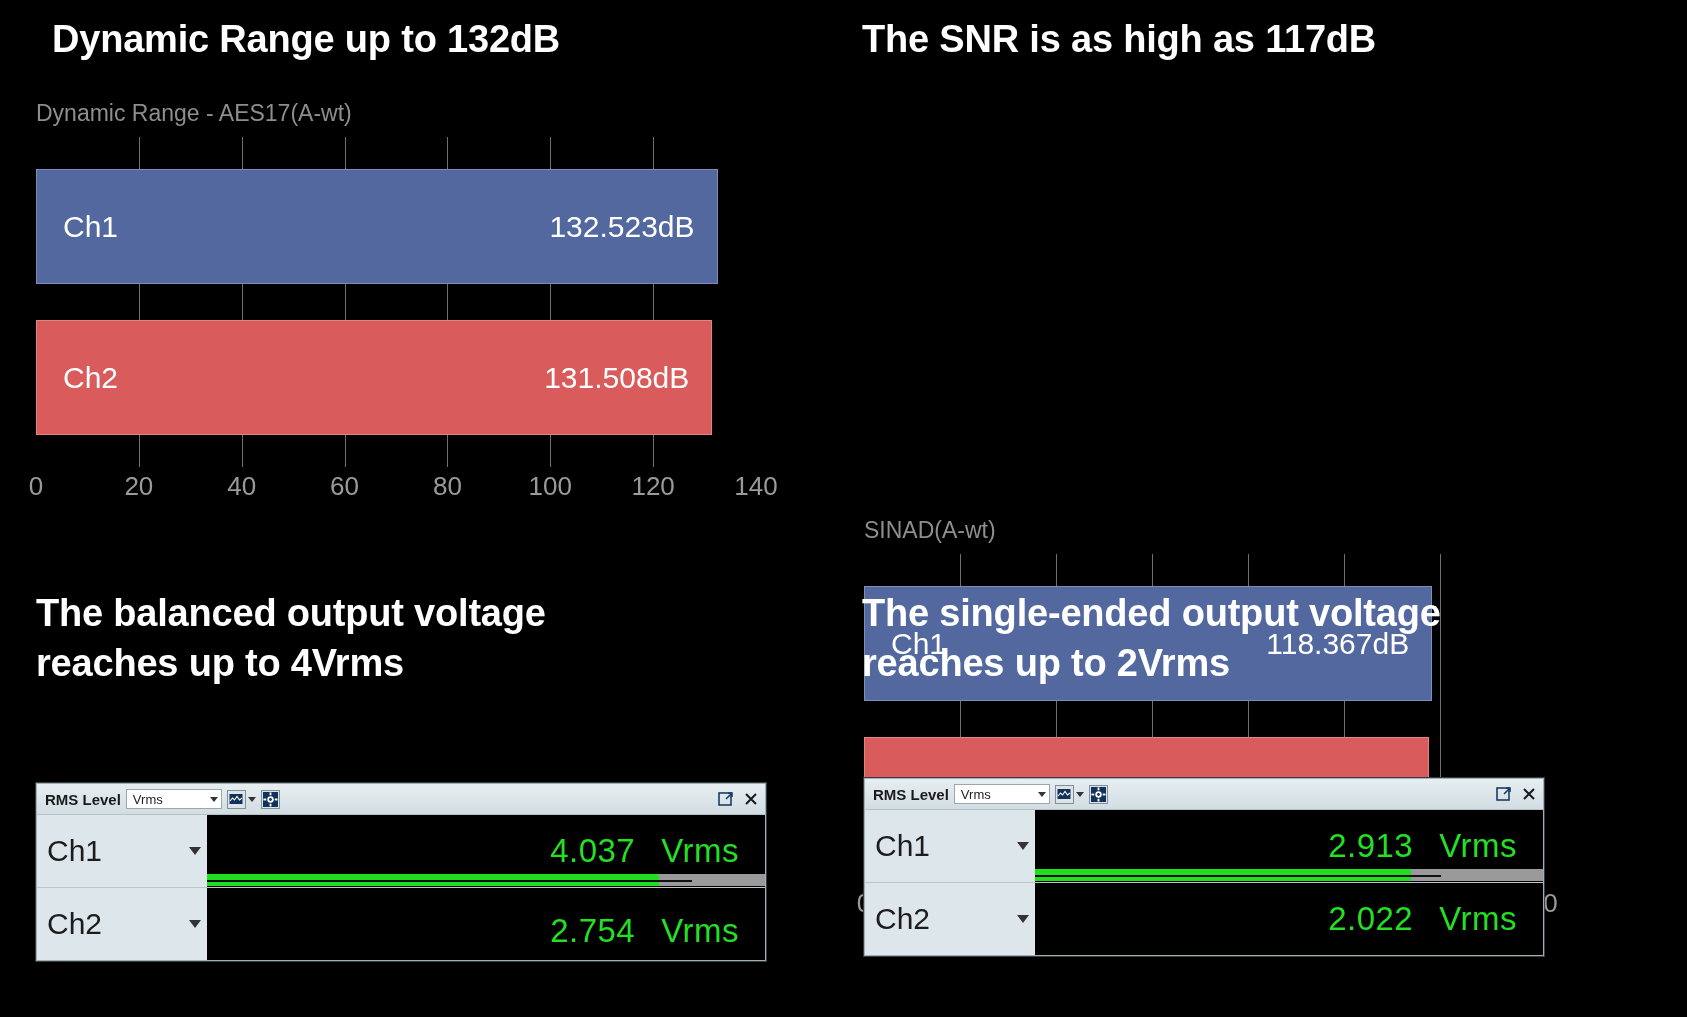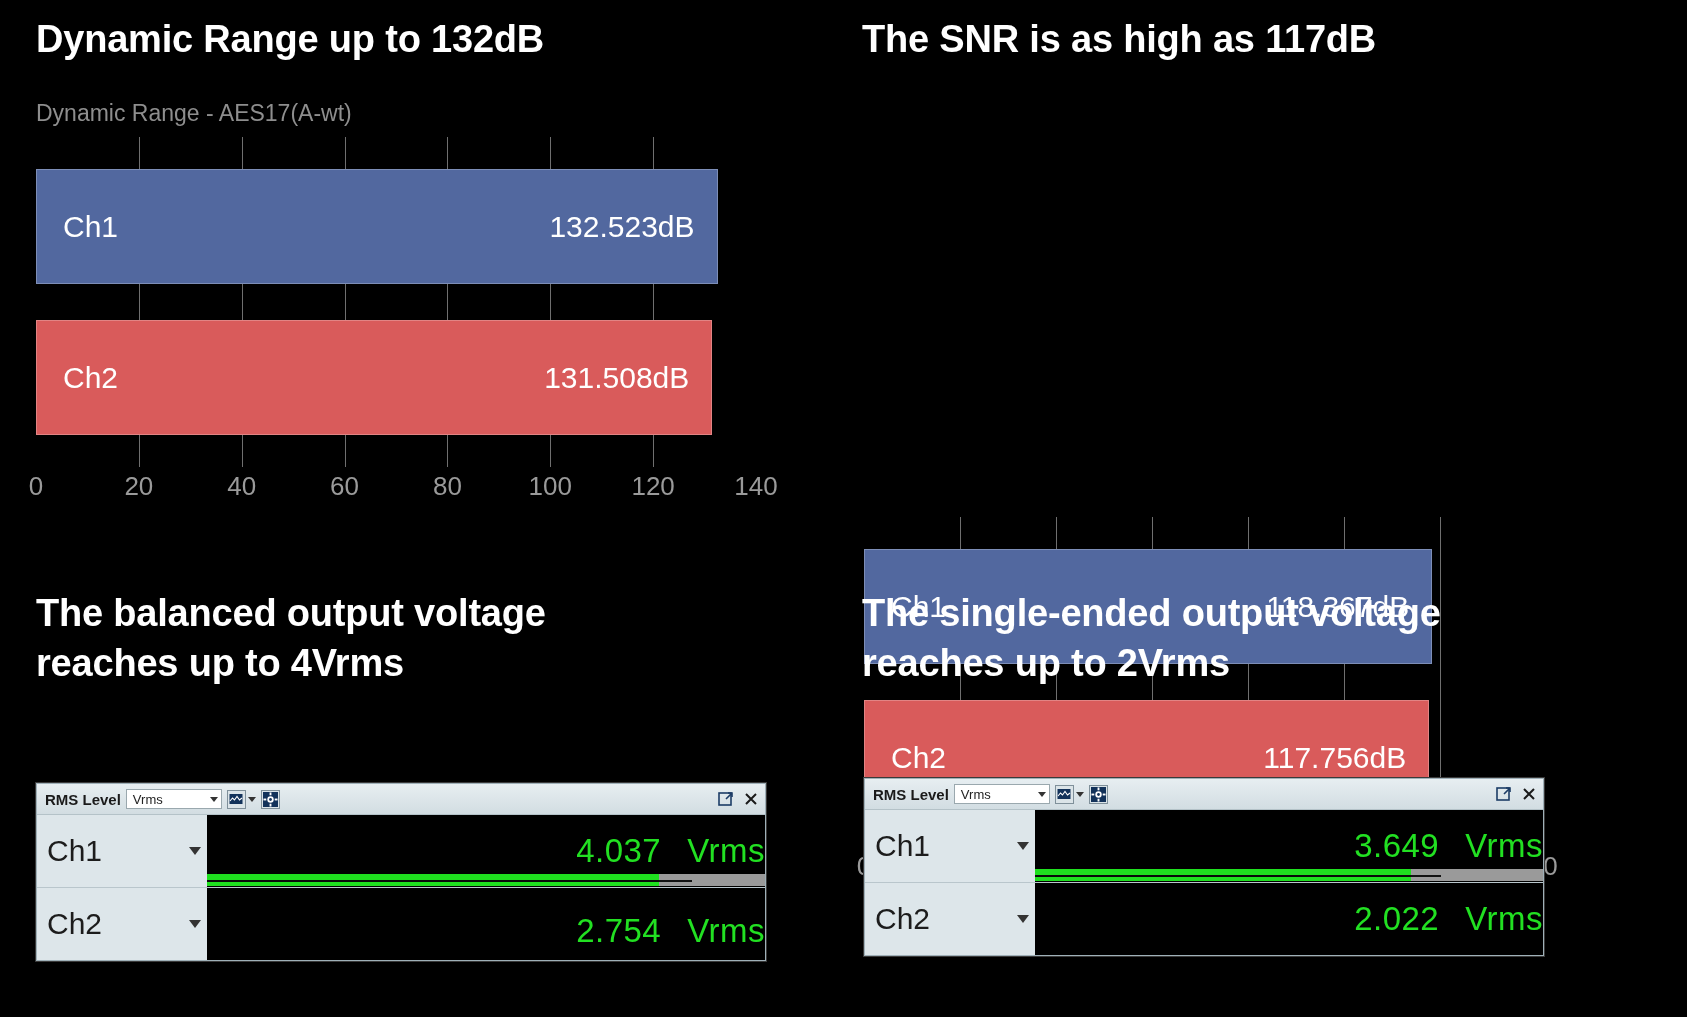--- a/index.html
+++ b/index.html
@@ -193,21 +193,21 @@
     position: relative;
     display: flex;
     flex-direction: column;
     justify-content: center;
   }
   .readout {
     display: flex;
     align-items: center;
     justify-content: flex-end;
     gap: 26px;
-    padding-right: 0;
+    padding-right: 26px;
     color: #22e022;
     font-size: 33px;
     letter-spacing: 0.5px;
   }
   .barstack {
     position: absolute;
     left: 0;
     right: 0;
     height: 26px;
   }
@@ -233,21 +233,21 @@
     position: absolute;
     left: 0; top: 50%;
     height: 2px;
     background: #0a0a0a;
     transform: translateY(-50%);
   }
 </style>
 </head>
 <body>
 
-<div class="panel" style="left:36px; top:14px; width:740px;">
+<div class="panel" style="left:52px; top:14px; width:740px;">
   <div class="headline">Dynamic Range up to 132dB</div>
 </div>
 
 <div class="panel chart" style="left:36px; top:100px; width:720px;">
   <div class="chart-title">Dynamic Range - AES17(A-wt)</div>
   <div class="plot" style="height:330px;">
     <div class="grid">
       <div class="gridline" style="left:14.285%"></div>
       <div class="gridline" style="left:28.571%"></div>
       <div class="gridline" style="left:42.857%"></div>
@@ -280,20 +280,21 @@
     <span class="tick-label" style="left:85.714%">120</span>
     <span class="tick-label" style="left:100%">140</span>
   </div>
 </div>
 
 <div class="panel" style="left:862px; top:14px; width:760px;">
   <div class="headline">The SNR is as high as 117dB</div>
 </div>
 
 <div class="panel chart" style="left:864px; top:100px; width:672px;">
+  <div class="chart-title">SINAD(A-wt)</div>
   <div class="plot" style="height:330px;">
     <div class="grid">
       <div class="gridline" style="left:14.285%"></div>
       <div class="gridline" style="left:28.571%"></div>
       <div class="gridline" style="left:42.857%"></div>
       <div class="gridline" style="left:57.142%"></div>
       <div class="gridline" style="left:71.428%"></div>
       <div class="gridline" style="left:85.714%"></div>
     </div>
     <div class="bars">
@@ -456,21 +457,21 @@
     </span>
   </div>
   <div class="meter-body">
     <div class="ch-row">
       <div class="ch-label">
         <span>Ch1</span>
         <span class="caret"></span>
       </div>
       <div class="ch-meter">
         <div class="readout">
-          <span>3.649</span>
+          <span>2.913</span>
           <span>Vrms</span>
         </div>
         <div class="barstack" style="bottom:-13px;">
           <div class="lvlbar">
             <div class="fill" style="width:74%"></div>
             <div class="hairline" style="width:74%"></div>
             <div class="peak" style="left:74%; width:6%"></div>
           </div>
         </div>
       </div>

